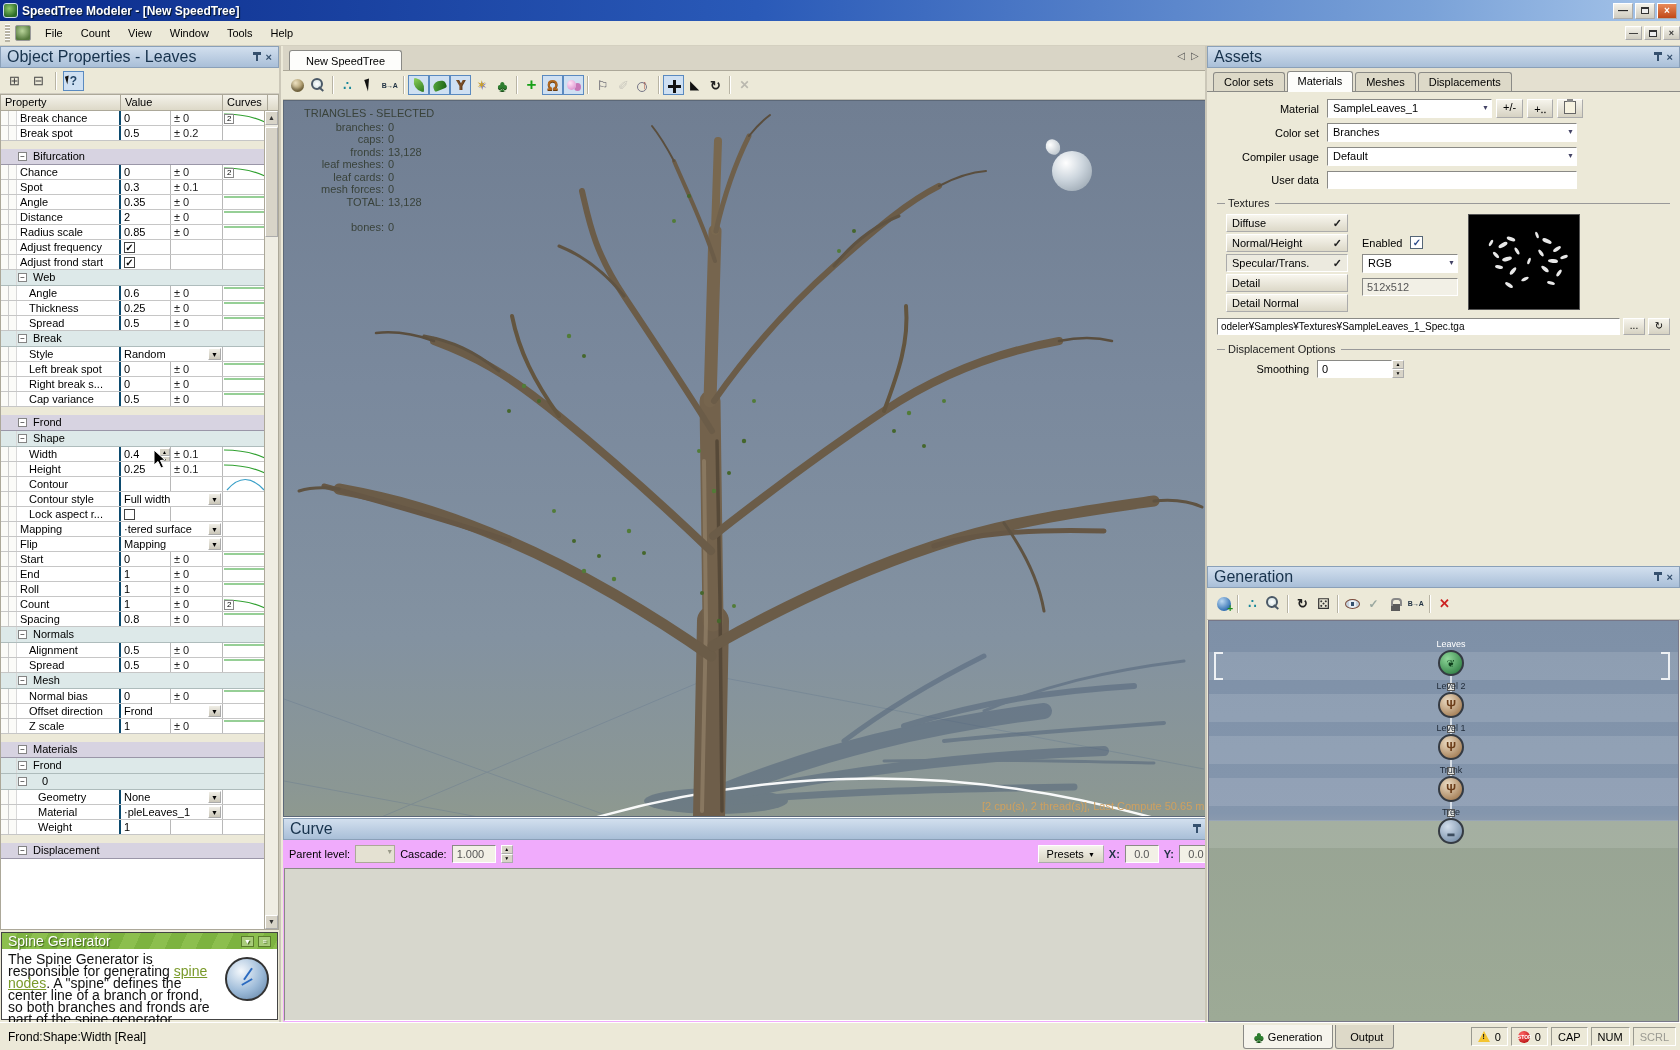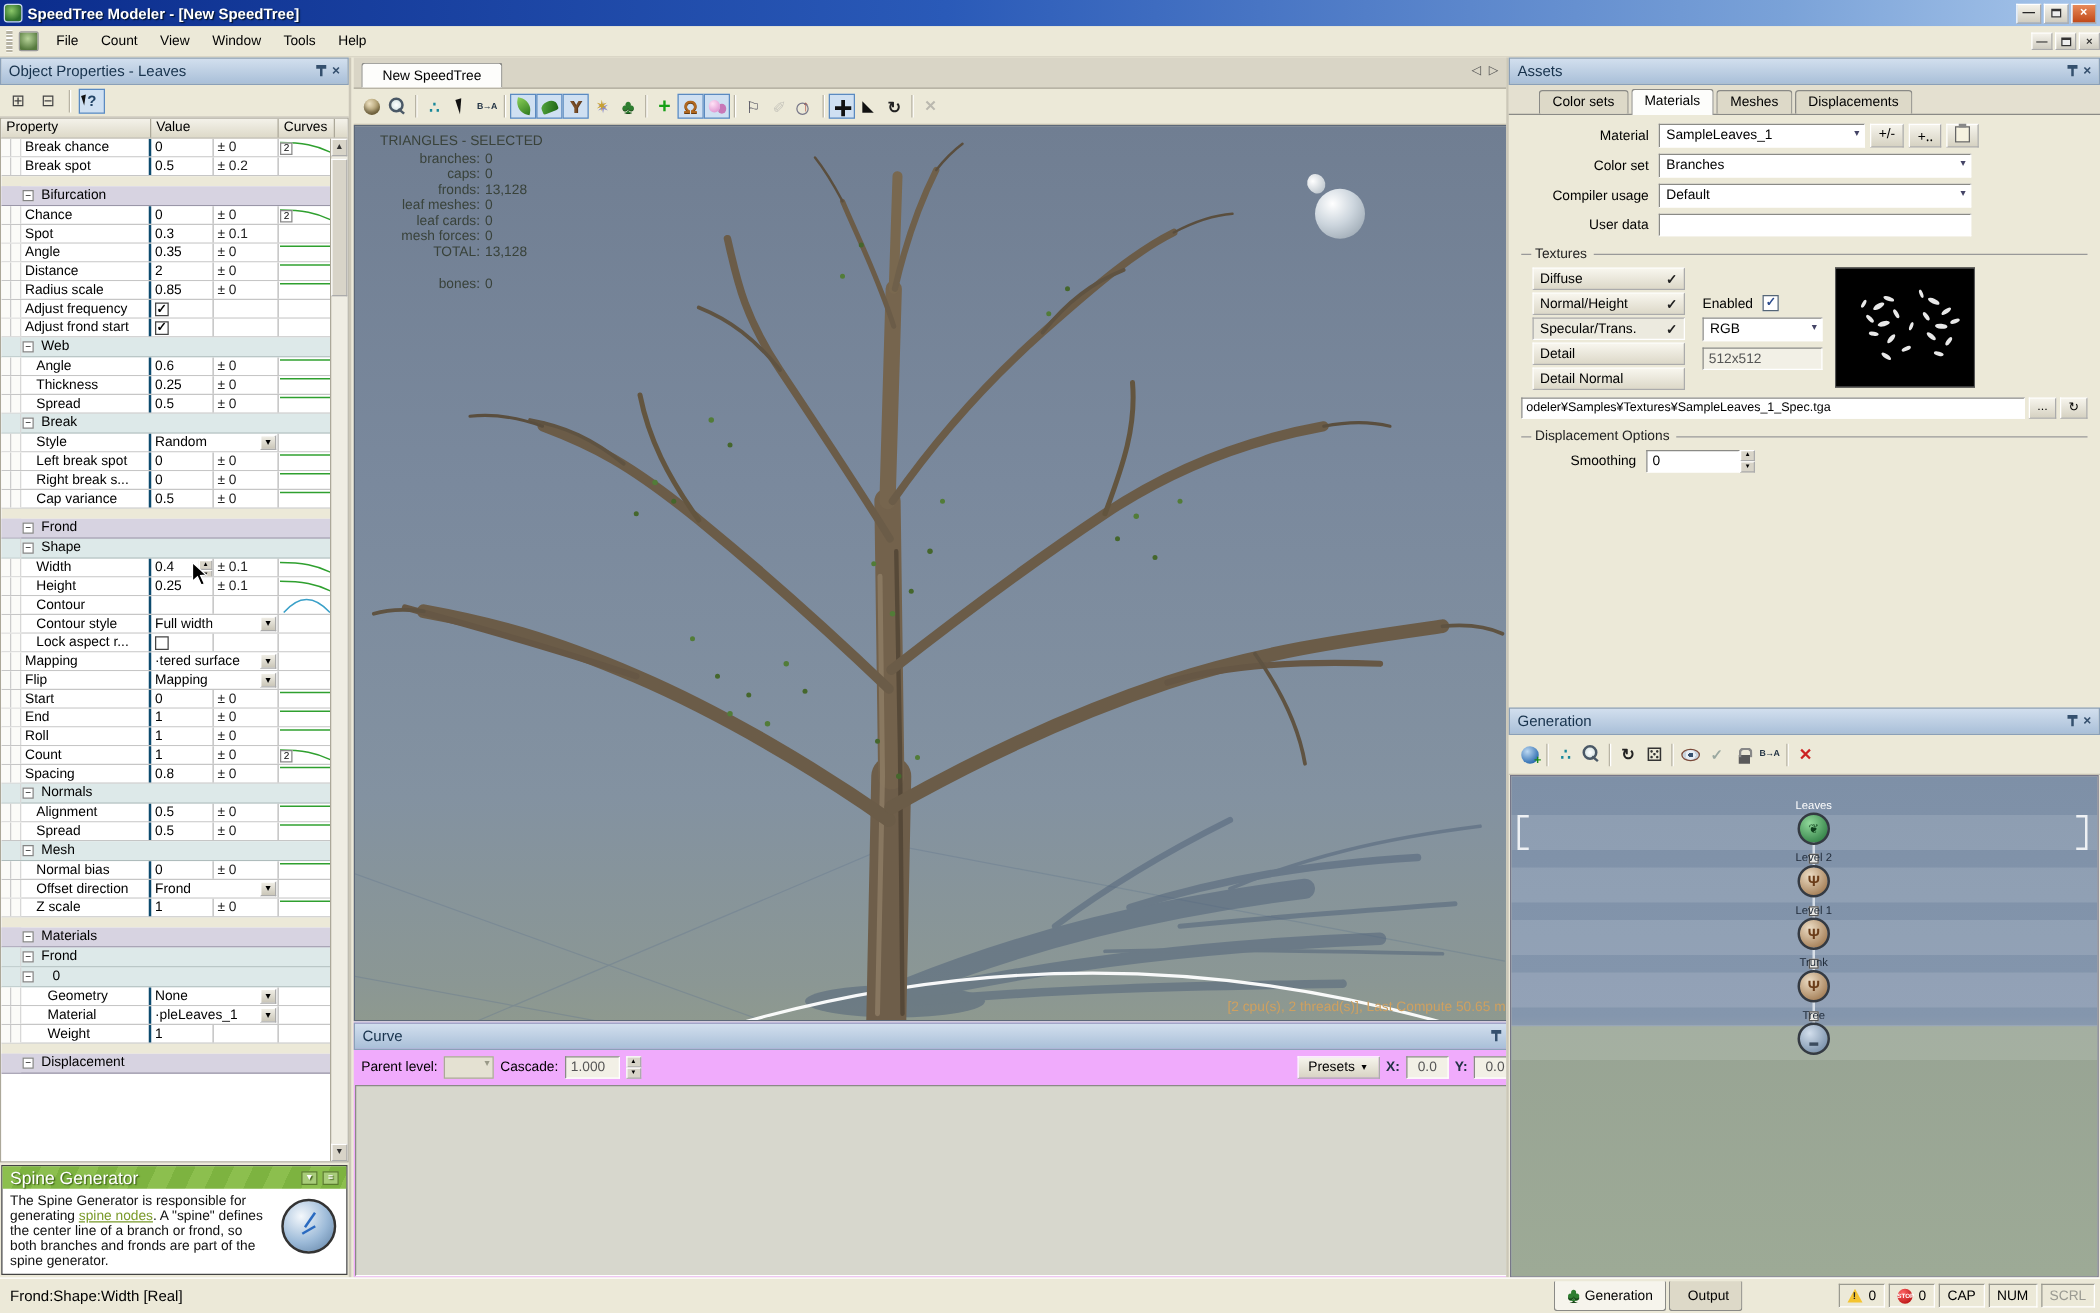--- a/index.html
+++ b/index.html
@@ -19,21 +19,21 @@
   .child-icon{width:16px;height:16px;margin:0 5px 0 2px;background:radial-gradient(circle at 45% 35%,#b8d49a,#567a3e 75%);border-radius:2px;border:1px solid #999}
   .menu-item{padding:3px 9px;cursor:default}
   #menubar .winbtns .wbtn{width:17px;height:14px;font-size:9px;color:#333}
   
   #main{position:relative;height:976px;width:1680px;background:#ece9d8}
   #dock-left{position:absolute;left:0;top:0;width:281px;height:100%;border-right:2px solid #cbc7b8;display:flex;flex-direction:column;background:#ece9d8}
   #center-col{position:absolute;left:283px;top:0;width:936px;height:100%;display:flex;flex-direction:column}
   #dock-right{position:absolute;left:1205px;top:0;width:475px;height:100%;display:flex;flex-direction:column;border-left:2px solid #cbc7b8;background:#ece9d8}
   
   .phead{height:22px;background:linear-gradient(180deg,#d2dfee,#a9bfd8);border:1px solid #8aa0b8;display:flex;align-items:center;padding:0 6px;font-size:12px;color:#17324c;flex:none}
-  .phead .cap{font-size:12px}
+  .phead .cap{font-size:16px}
   .phead-btns{margin-left:auto;display:flex;gap:4px;align-items:center}
   .pin-icon{width:10px;height:10px;position:relative}
   .pin-icon::before{content:"";position:absolute;left:4px;top:1px;width:2px;height:8px;background:#35506e}
   .pin-icon::after{content:"";position:absolute;left:1px;top:0;width:8px;height:3px;background:#35506e}
   .x-icon{font-size:11px;font-weight:bold;color:#35506e;line-height:10px}
   
   #op-toolbar{height:26px;display:flex;align-items:center;gap:3px;padding:0 4px;border-bottom:1px solid #d0ccc0;flex:none}
   .ticon{width:21px;height:20px;display:inline-flex;align-items:center;justify-content:center;border:1px solid transparent;font-size:13px;position:relative;flex:none}
   .ticon[data-state="active"]{background:#cfe0f2;border:1px solid #5a8ac0}
   .ticon[data-state="disabled"]{opacity:.42;filter:grayscale(.8)}
@@ -82,21 +82,21 @@
   
   #grid-sb{position:absolute;top:16px;right:0;bottom:0;width:14px;background:#efede3;border-left:1px solid #aca899;display:flex;flex-direction:column}
   .sb-btn{height:14px;border:1px outset #fff;background:#d8d4c8;font-size:7px;text-align:center;line-height:12px;color:#333}
   .sb-thumb{height:110px;border:1px outset #fff;background:#d8d4c8;margin-top:2px}
   .sb-track{flex:1}
   
   #spine-panel{height:88px;margin:2px 1px;border:1px solid #444;background:#fff;flex:none;display:flex;flex-direction:column}
   #spine-head{height:22px;background:repeating-linear-gradient(115deg,#8cbf4e 0 14px,#7db340 14px 28px);display:flex;align-items:center;padding:0 6px;color:#fff;font-weight:normal;font-size:14px;text-shadow:1px 1px 1px #3c5c16}
   #spine-head .phead-btns .mini{width:13px;height:11px;border:1px solid #5a7c2c;background:#a8cc7a;font-size:7px;line-height:9px;text-align:center;color:#fff}
   #spine-body{flex:1;display:flex;padding:4px 6px;gap:4px}
-  #spine-text{font-size:11px;line-height:12px;width:208px;color:#111}
+  #spine-text{font-size:14px;line-height:12px;width:208px;color:#111}
   #spine-text a{color:#7a9a2a;text-decoration:underline}
   #spine-icon{width:44px;height:44px;border-radius:50%;border:2px solid #333;background:radial-gradient(circle at 35% 30%,#f4f8fc,#9cbad8 55%,#5c7ea2);margin:4px 2px 0 6px;position:relative;flex:none}
   #spine-icon::before{content:"";position:absolute;left:20px;top:8px;width:2px;height:14px;background:#2a6ac0;transform:rotate(35deg)}
   #spine-icon::after{content:"";position:absolute;left:14px;top:22px;width:12px;height:2px;background:#2a6ac0;transform:rotate(-30deg)}
   
   #tabbar{height:25px;background:#d9d5c6;border-bottom:1px solid #aca899;display:flex;align-items:flex-end;position:relative;flex:none}
   .doc-tab{margin-left:6px;padding:4px 16px 3px;background:#fdfdfb;border:1px solid #8a8a86;border-bottom:none;border-radius:3px 3px 0 0;font-size:11px}
   .tab-ctrl{position:absolute;right:6px;top:4px;display:flex;gap:6px;color:#555;font-size:10px;align-items:center}
   #vp-toolbar{height:29px;background:#ece9d8;border-bottom:1px solid #c4c0b0;display:flex;align-items:center;padding-left:4px;flex:none}
   
@@ -150,21 +150,21 @@
   #curve-toolbar{height:28px;display:flex;align-items:center;padding:0 6px;gap:5px;flex:none}
   .fld{border:1px solid;border-color:#8a8a86 #fff #fff #8a8a86;background:#f2f0e6;padding:2px 4px;color:#555;font-size:11px}
   .drop-sm{width:40px;height:18px;border:1px solid #aca899;background:#e4e1d2;position:relative}
   .drop-sm::after{content:"▼";position:absolute;right:1px;top:2px;font-size:7px;color:#998}
   .spin-sm{display:inline-flex;flex-direction:column;width:12px;height:18px}
   .spin-sm i{flex:1;font-style:normal;font-size:5px;line-height:7px;text-align:center;border:1px outset #fff;background:#d8d4c8}
   .btn{border:1px outset #fff;background:linear-gradient(#f6f4ec,#d8d4c4);padding:2px 8px;font-size:11px;display:inline-flex;align-items:center;gap:4px}
   #curve-right{margin-left:auto;display:flex;align-items:center;gap:5px}
   #curve-canvas{flex:1;margin:0 1px 1px;border:1px solid;border-color:#8a8a86 #fff #fff #8a8a86;background:#d7d7cd}
   
-  #assets-tabs{display:flex;align-items:flex-end;height:24px;padding-left:24px;border-bottom:1px solid #8a8a86;background:#e4e0d0;flex:none}
+  #assets-tabs{display:flex;align-items:flex-end;height:24px;padding-left:6px;border-bottom:1px solid #8a8a86;background:#e4e0d0;flex:none}
   .atab{padding:3px 10px;border:1px solid #8a8a86;border-bottom:none;border-radius:3px 3px 0 0;background:#ddd9c8;margin-right:2px;font-size:11px}
   .atab[data-active="true"]{background:#fdfdfb;padding-bottom:5px;margin-bottom:-1px;font-weight:normal}
   #assets-form{padding:7px 10px 0;flex:none}
   .arow{display:flex;align-items:center;margin-bottom:5px}
   .albl{width:110px;text-align:right;padding-right:8px;flex:none}
   .combo{height:19px;border:1px solid;border-color:#8a8a86 #fff #fff #8a8a86;background:#fff;position:relative;padding:2px 16px 0 5px;font-size:11px}
   .combo::after{content:"▼";position:absolute;right:2px;top:4px;font-size:7px;color:#446}
   .w-main{width:165px}.w-wide{width:250px}
   .abtn{height:19px;border:1px outset #fff;background:linear-gradient(#f6f4ec,#d6d2c2);padding:1px 6px;margin-left:4px;font-size:11px}
   .i-clip{width:12px;height:13px;border:1px solid #666;background:#f6f2e0;position:relative;display:inline-block}

